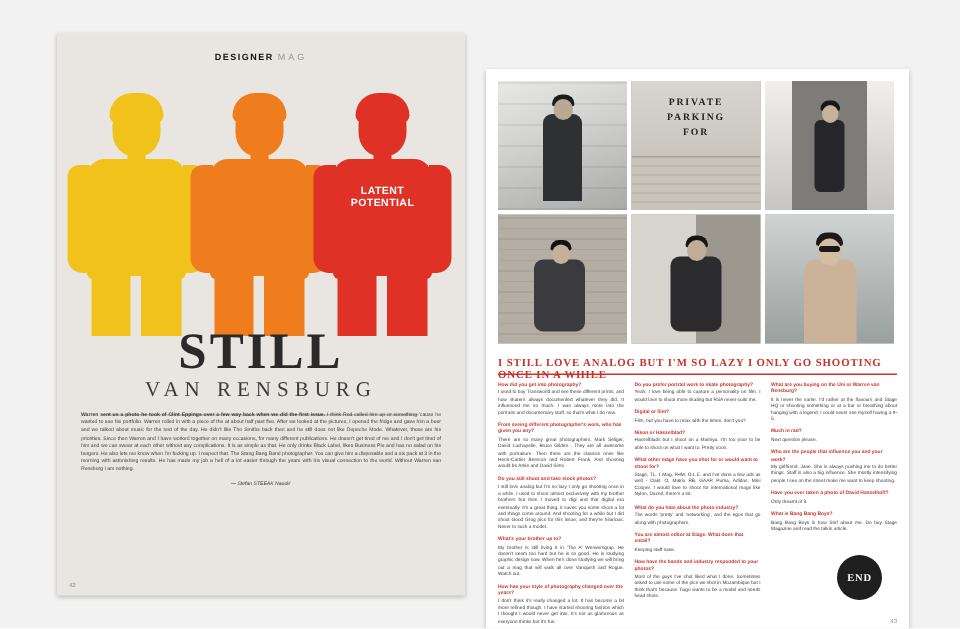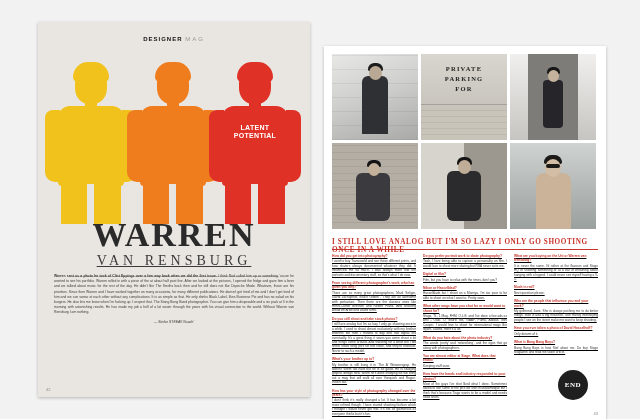--- a/index.html
+++ b/index.html
@@ -139,21 +139,20 @@
     color: #2a2a2a;
     line-height: 34px;
     font-family: "Liberation Serif", serif;
   }
   .name-last {
     font-size: 14px;
     letter-spacing: 4px;
     color: #3a3a3a;
     line-height: 18px;
     font-family: "Liberation Serif", serif;
-    text-decoration: underline;
   }
   .rule {
     width: 210px; height: 1px;
     background: #b9b4ac;
     margin: 6px auto 0 auto;
   }
 
   
   .intro {
     position: absolute;
@@ -255,21 +254,21 @@
     background: #c6352b;
   }
 
   .cols {
     position: absolute;
     left: 8px; top: 208px;
     width: 266px; height: 158px;
     display: flex;
     gap: 7px;
   }
-  .col { width: 84px; text-decoration: underline; }
+  .col { width: 84px; }
   .qa { margin-bottom: 4px; }
   .q {
     font-size: 3.3px; line-height: 4.4px;
     font-weight: bold; color: #c6352b;
     margin-bottom: 1px;
   }
   .a {
     font-size: 3.2px; line-height: 4.4px;
     color: #3c3a38; text-align: justify;
   }
@@ -328,21 +327,21 @@
           <div class="neck"></div>
           <div class="armL"></div>
           <div class="armR"></div>
           <div class="torso"></div>
           <div class="legs"></div>
           <div class="shirt-text">LATENT POTENTIAL</div>
         </div>
       </div>
 
       <div class="name-block">
-        <div class="name-first">WARREN</div>
+        <div class="name-first">STILL</div>
         <div class="name-last">VAN RENSBURG</div>
         <div class="rule"></div>
       </div>
 
       <div class="intro">
         <span class="lead">Warren sent us a photo he took of Clint Eppings over a few way back when we did the first issue.</span><span> I think Rod called him up or something 'cause he wanted to see his portfolio. Warren rolled in with a piece of the at about half past five. After we looked at the pictures, I opened the fridge and gave him a beer and we talked about music for the rest of the day. He didn't like The Smiths back then and he still does not like Depeche Mode. Whatever, those are his priorities. Since then Warren and I have worked together on many occasions, for many different publications. He doesn't get tired of me and I don't get tired of him and we can swear at each other without any complications. It is as simple as that. He only drinks Black Label, likes Business Pie and has no salad on his burgers. He also lets me know when I'm fucking up. I respect that. The Stang Bang Band photographer. You can give him a disposable and a six pack at 3 in the morning with astonishing results. He has made my job a hell of a lot easier through the years with his visual connection to the world. Without Warren van Rensburg I am nothing.</span>
         <span class="sig">— Stefan STEEAK Naude'</span>
       </div>
 
       <div class="pagenum-l">42</div>

